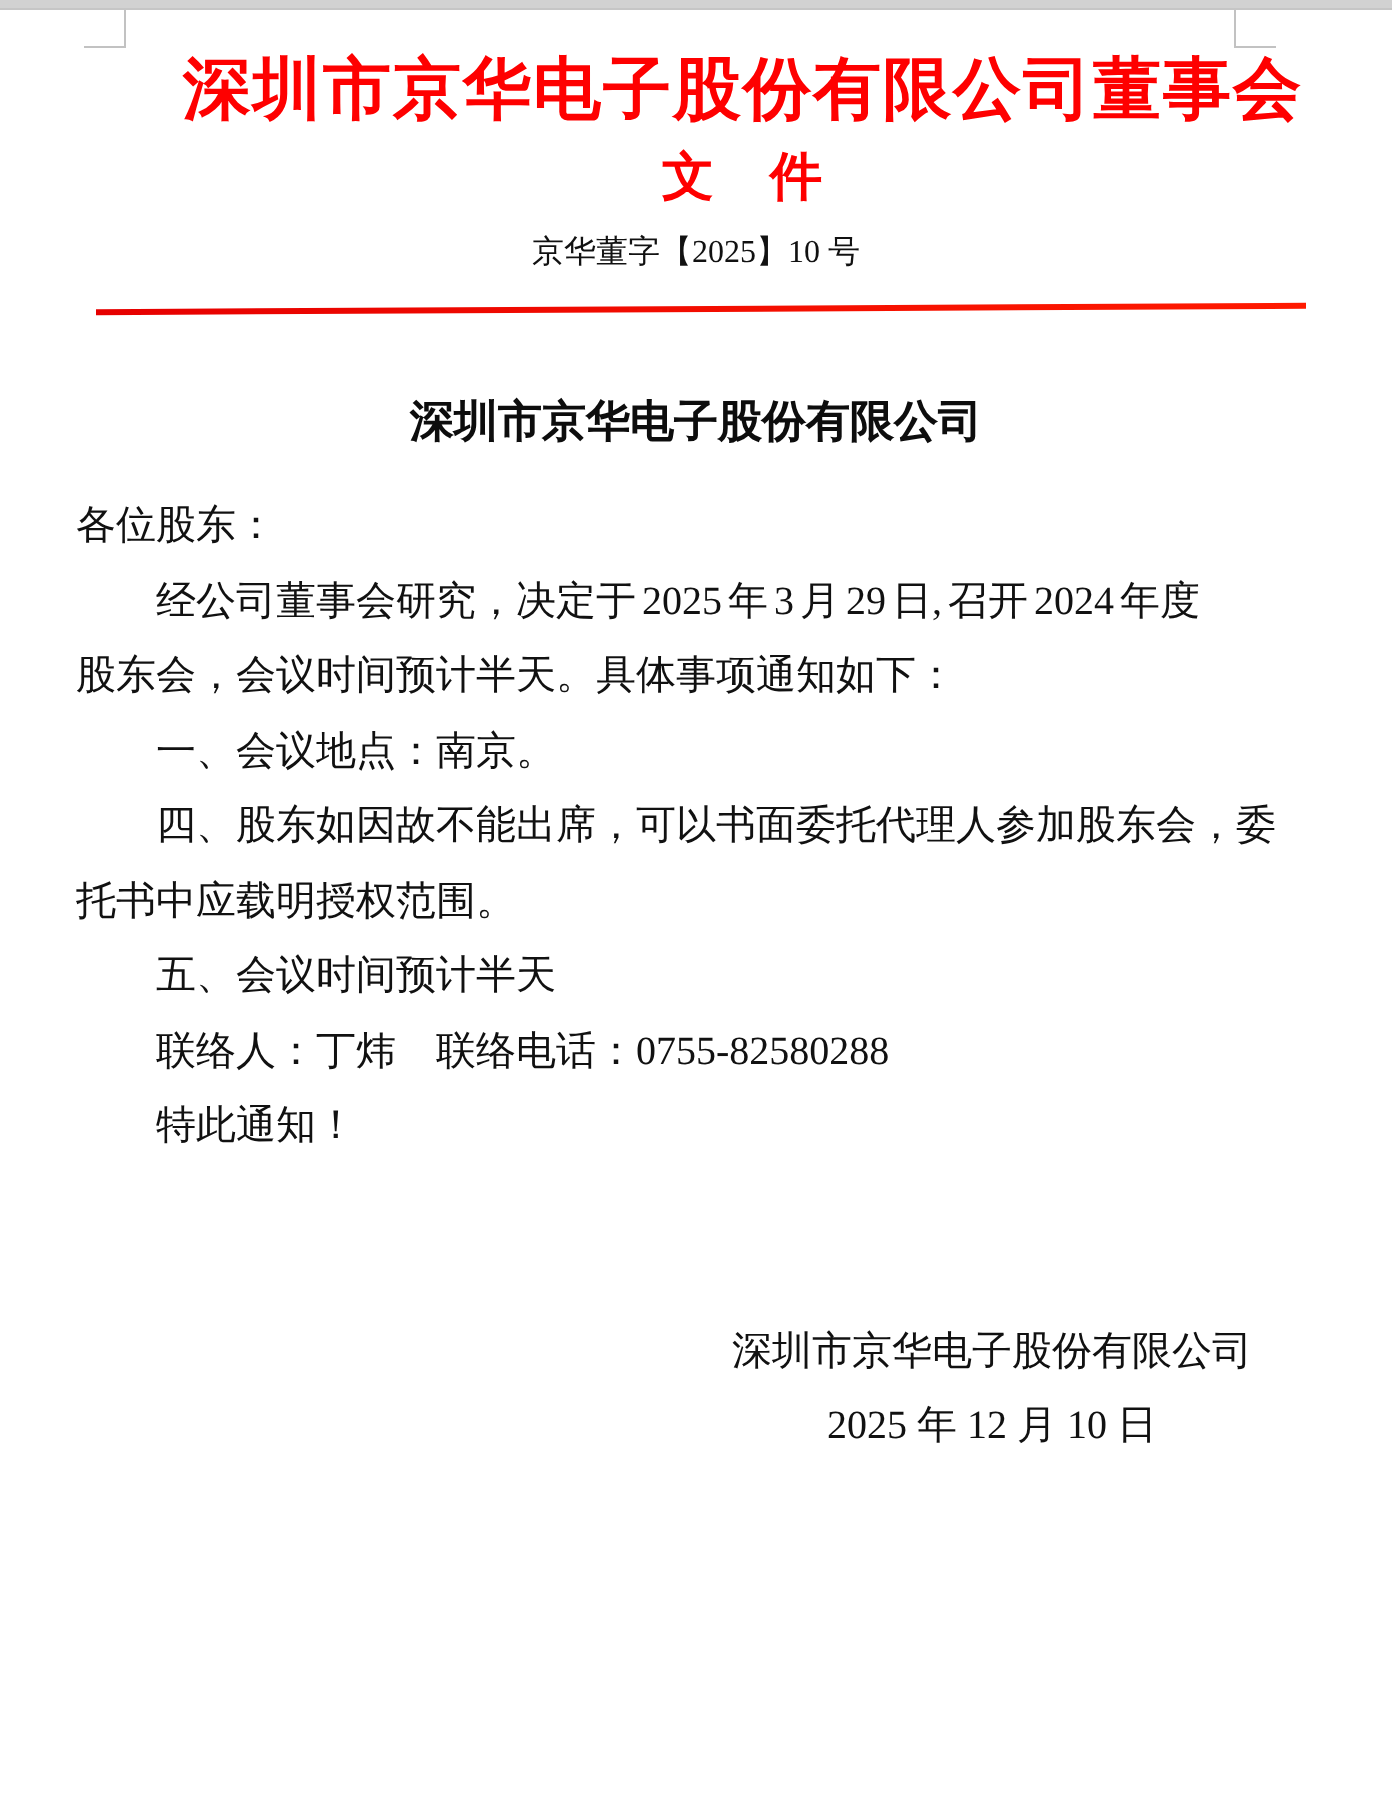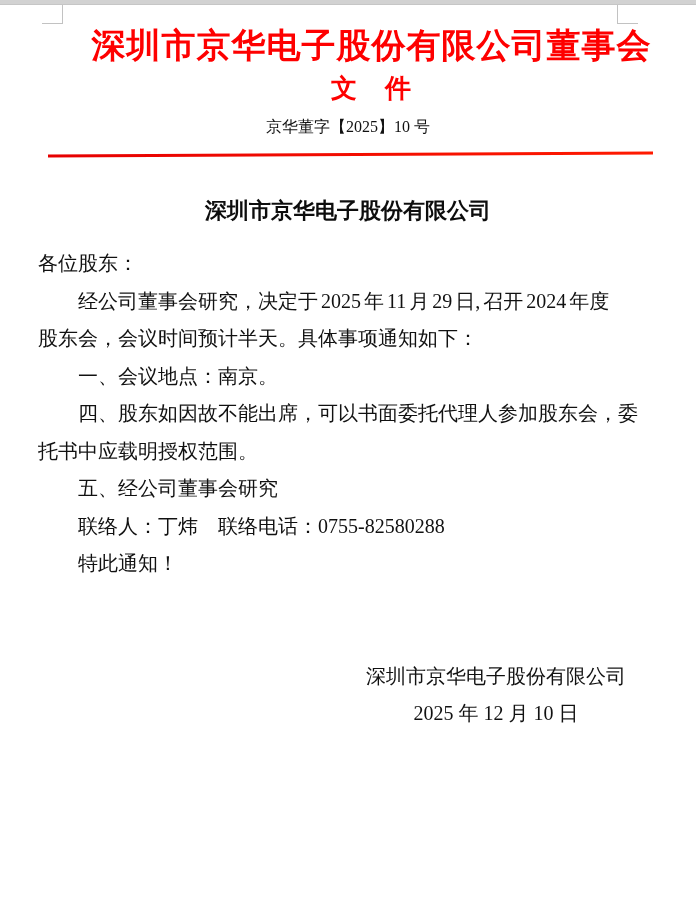--- a/index.html
+++ b/index.html
@@ -97,26 +97,26 @@
 
   <div class="doc-number">京华董字【2025】10 号</div>
 
   <div class="red-rule"></div>
 
   <div class="doc-heading h1">深圳市京华电子股份有限公司</div>
 
 
   <div class="doc-body">
     <p>各位股东：</p>
-    <p class="indent">经公司董事会研究，决定于 2025 年 11 月 29 日, 召开 2024 年度
+    <p class="indent">经公司董事会研究，决定于 2025 年 3 月 29 日, 召开 2024 年度
 股东会，会议时间预计半天。具体事项通知如下：</p>
     <p class="indent">一、会议地点：南京。</p>
     <p class="indent">四、股东如因故不能出席，可以书面委托代理人参加股东会，委
 托书中应载明授权范围。</p>
-    <p class="indent">五、经公司董事会研究</p>
+    <p class="indent">五、会议时间预计半天</p>
     <p class="indent">联络人：丁炜　联络电话：0755-82580288</p>
     <p class="indent">特此通知！</p>
   </div>
 
   <div class="signature-wrap">
     <div class="signature">
       <div>深圳市京华电子股份有限公司</div>
       <div>2025 年 12 月 10 日</div>
     </div>
   </div>

